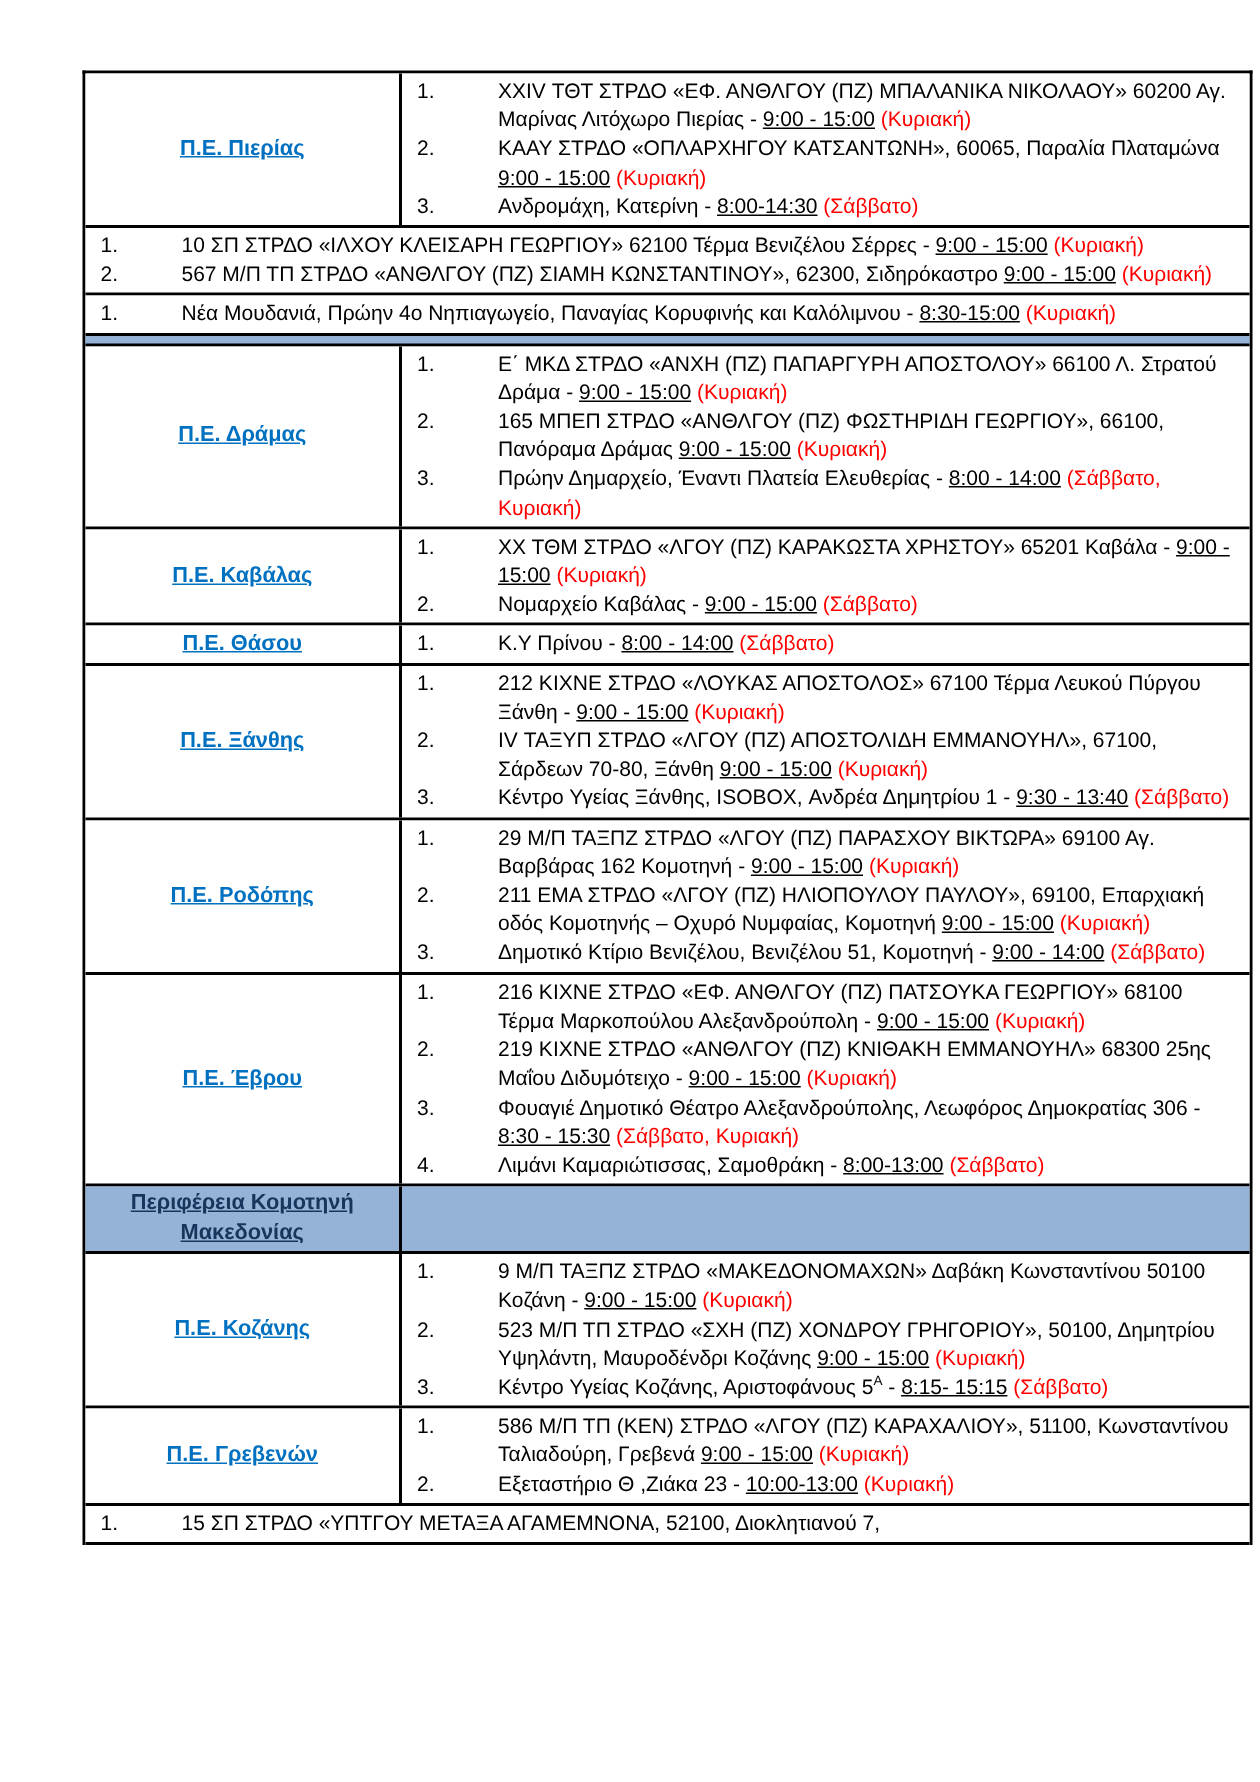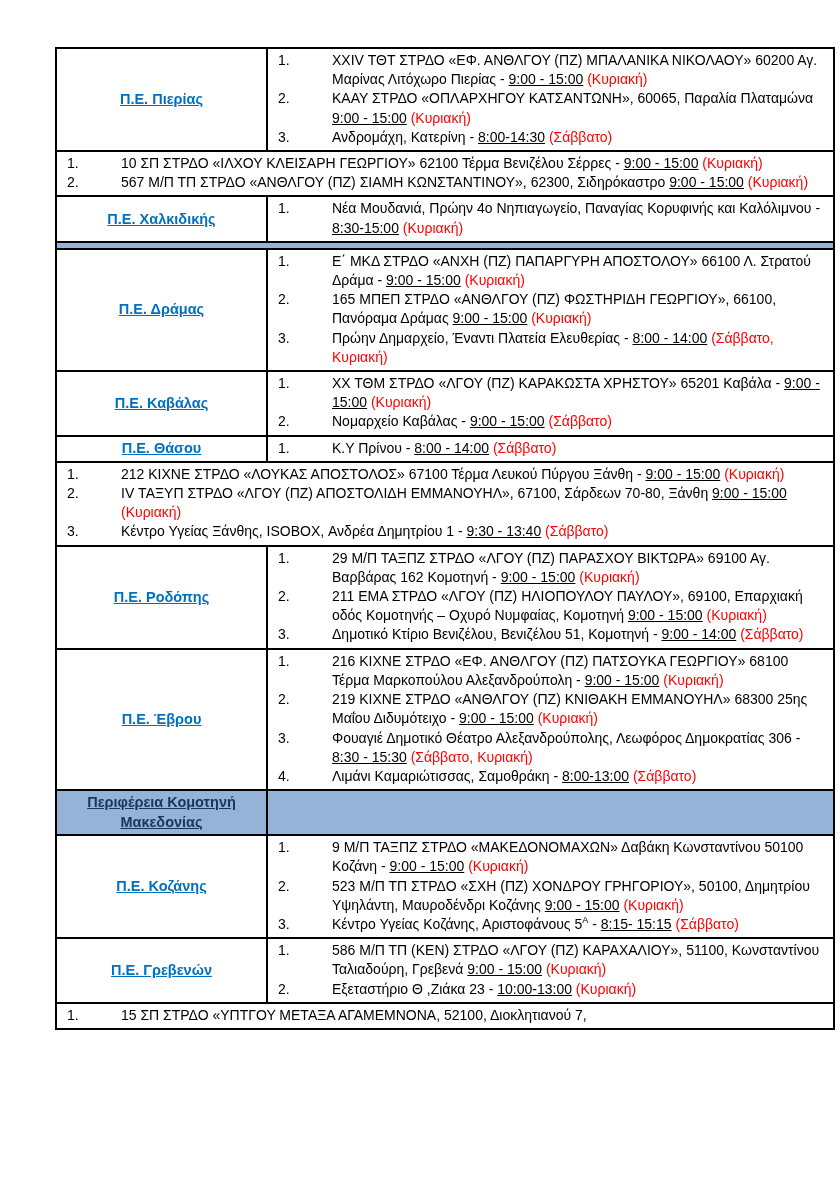--- a/index.html
+++ b/index.html
@@ -107,23 +107,20 @@
             <span class="num">1.</span>
             <span class="txt"><span class="seg-n">10 ΣΠ ΣΤΡΔΟ «ΙΛΧΟΥ ΚΛΕΙΣΑΡΗ ΓΕΩΡΓΙΟΥ» 62100 Τέρμα Βενιζέλου Σέρρες - </span><span class="seg-u">9:00 - 15:00</span><span class="seg-n"> </span><span class="seg-r">(Κυριακή)</span></span>
           </div>
           <div class="item">
             <span class="num">2.</span>
             <span class="txt"><span class="seg-n">567 Μ/Π ΤΠ ΣΤΡΔΟ «ΑΝΘΛΓΟΥ (ΠΖ) ΣΙΑΜΗ ΚΩΝΣΤΑΝΤΙΝΟΥ», 62300, Σιδηρόκαστρο </span><span class="seg-u">9:00 - 15:00</span><span class="seg-n"> </span><span class="seg-r">(Κυριακή)</span></span>
           </div>
         </div>
       </div>
       <div class="row">
-        <div class="cell-l">
-          <span class="region-label">Π.Ε. Χαλκιδικής</span>
-        </div>
         <div class="cell-r">
           <div class="item">
             <span class="num">1.</span>
             <span class="txt"><span class="seg-n">Νέα Μουδανιά, Πρώην 4ο Νηπιαγωγείο, Παναγίας Κορυφινής και Καλόλιμνου - </span><span class="seg-u">8:30-15:00</span><span class="seg-n"> </span><span class="seg-r">(Κυριακή)</span></span>
           </div>
         </div>
       </div>
       <div class="row section">
         <div class="cell-r"></div>
       </div>
@@ -166,20 +163,23 @@
           <span class="region-label">Π.Ε. Θάσου</span>
         </div>
         <div class="cell-r">
           <div class="item">
             <span class="num">1.</span>
             <span class="txt"><span class="seg-n">Κ.Υ Πρίνου - </span><span class="seg-u">8:00 - 14:00</span><span class="seg-n"> </span><span class="seg-r">(Σάββατο)</span></span>
           </div>
         </div>
       </div>
       <div class="row">
+        <div class="cell-l">
+          <span class="region-label">Π.Ε. Ξάνθης</span>
+        </div>
         <div class="cell-r">
           <div class="item">
             <span class="num">1.</span>
             <span class="txt"><span class="seg-n">212 ΚΙΧΝΕ ΣΤΡΔΟ «ΛΟΥΚΑΣ ΑΠΟΣΤΟΛΟΣ» 67100 Τέρμα Λευκού Πύργου Ξάνθη - </span><span class="seg-u">9:00 - 15:00</span><span class="seg-n"> </span><span class="seg-r">(Κυριακή)</span></span>
           </div>
           <div class="item">
             <span class="num">2.</span>
             <span class="txt"><span class="seg-n">IV ΤΑΞΥΠ ΣΤΡΔΟ «ΛΓΟΥ (ΠΖ) ΑΠΟΣΤΟΛΙΔΗ ΕΜΜΑΝΟΥΗΛ», 67100, Σάρδεων 70-80, Ξάνθη </span><span class="seg-u">9:00 - 15:00</span><span class="seg-n"> </span><span class="seg-r">(Κυριακή)</span></span>
           </div>
           <div class="item">

